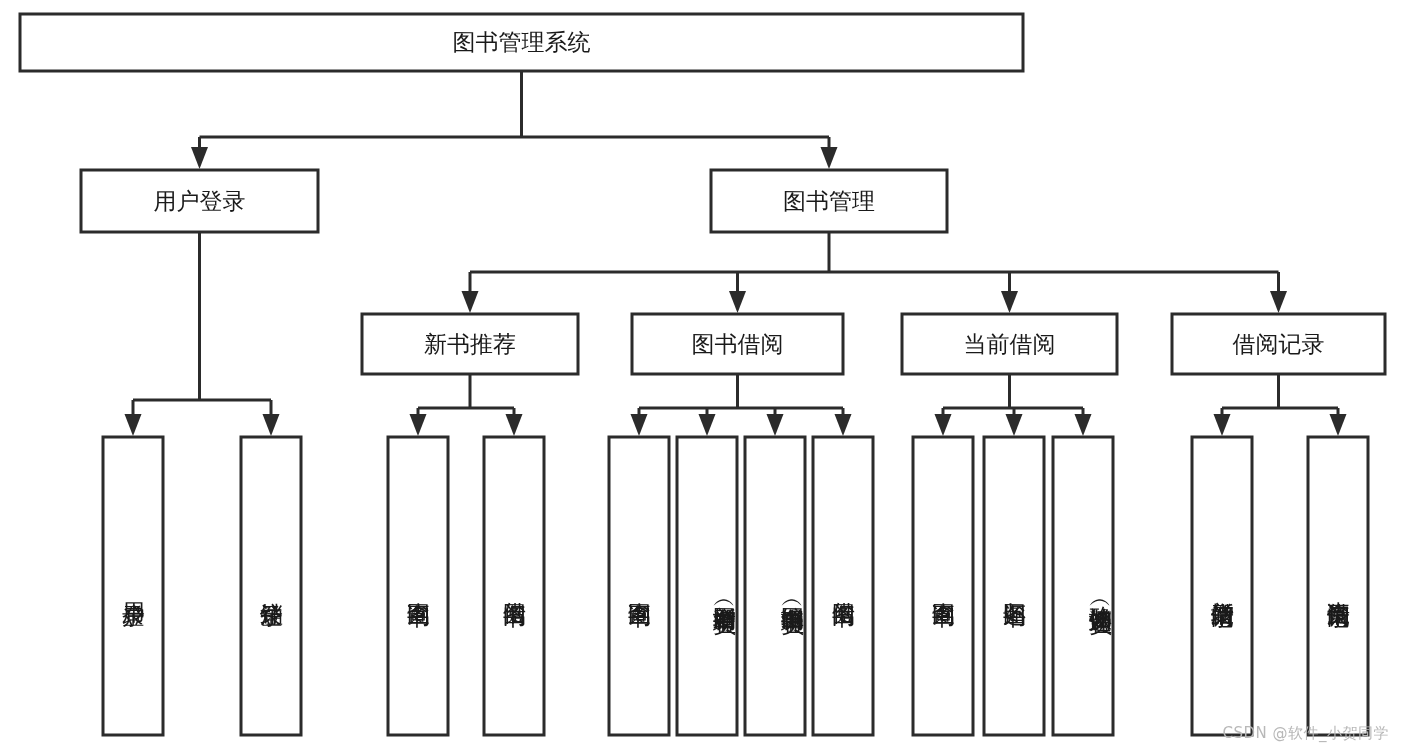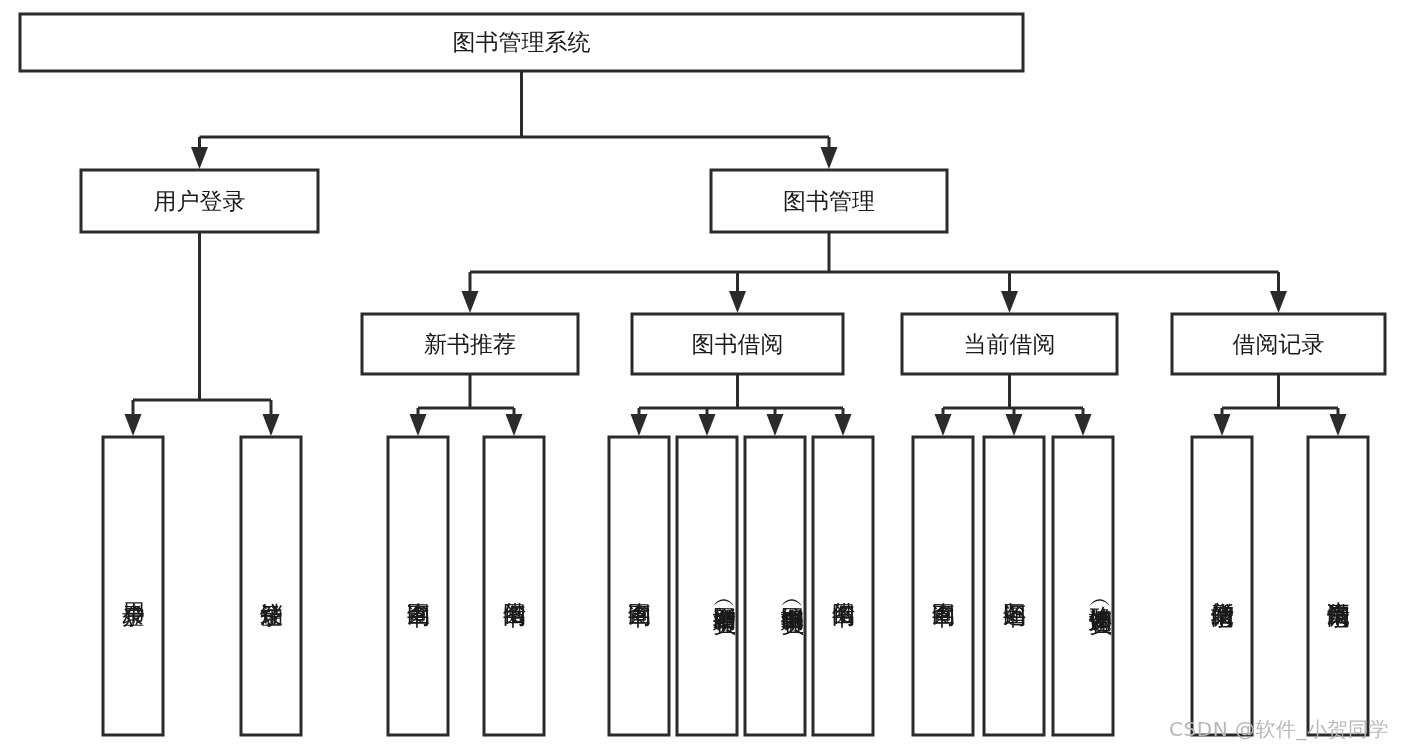--- a/index.html
+++ b/index.html
@@ -63,21 +63,21 @@
     letter-spacing: 1px;
     white-space: nowrap;
     pointer-events: none;
   }
   .watermark {
     position: absolute;
     right: 16px;
     bottom: 4px;
     color: #b8b8b8;
     font-family: "DejaVu Sans", "Liberation Sans", sans-serif;
-    font-size: 20px;
+    font-size: 15px;
     letter-spacing: 0.5px;
     white-space: nowrap;
   }
 </style>
 </head>
 <body>
 
 <div id="diagram-root">
   <svg id="diagram-svg" viewBox="0 0 1405 747">
     <g id="edges-layer">

